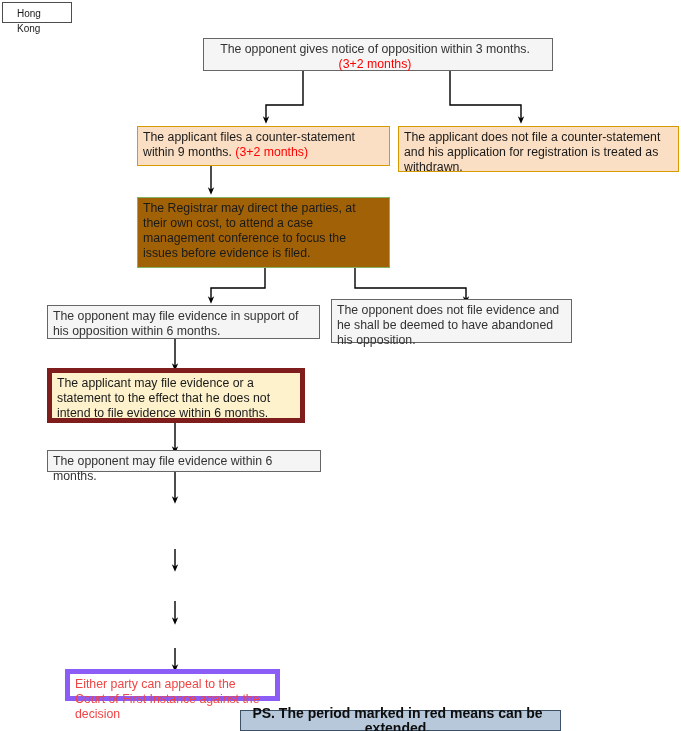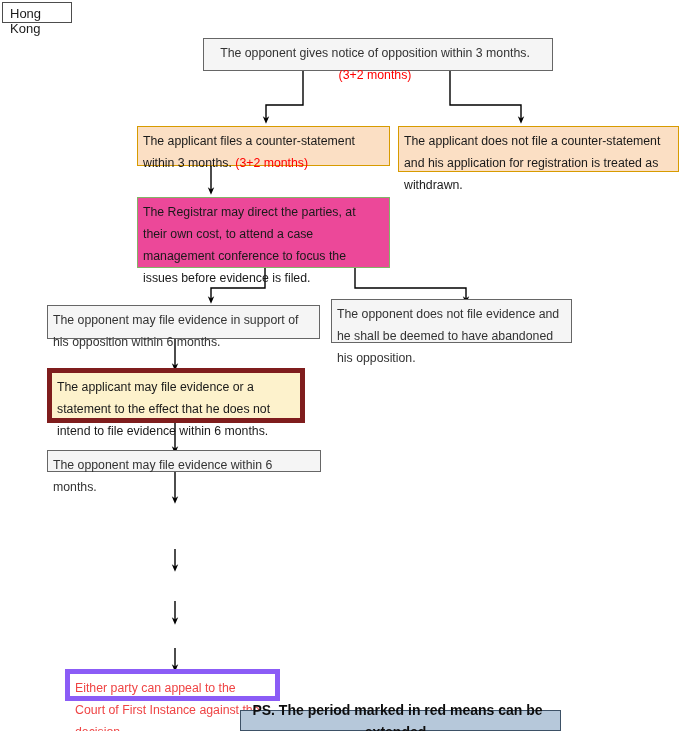--- a/index.html
+++ b/index.html
@@ -25,48 +25,48 @@
     position: absolute;
     left: 0; top: 0;
     width: 681px;
     height: 731px;
     pointer-events: none;
   }
   .node {
     position: absolute;
     box-sizing: border-box;
     font-size: 12.3px;
-    line-height: 22px;
+    line-height: 15px;
     color: #1a1a1a;
     padding: 3px 11px 3px 5px;
     border: 1px solid #000;
     background: #fff;
     white-space: pre-line;
   }
   
   .tab {
-    font-size: 13px;
+    font-size: 10px;
     line-height: 15px;
-    padding: 3px 7px 3px 7px;
+    padding: 3px 7px 3px 14px;
     background: #ffffff;
     border: 1px solid #4d4d4d;
     color: #1a1a1a;
   }
   .gray {
     background: #f5f5f5;
     border: 1px solid #666666;
     color: #333333;
   }
   .orange {
     background: #fbdfc4;
     border: 1px solid #d79b00;
     color: #1a1a1a;
   }
   .green {
-    background: #ec4899;
+    background: #a16207;
     border: 1px solid #82b366;
     color: #1a1a1a;
   }
   .yellow {
     background: #fdf2cc;
     border: 5px solid #7f1d1d;
     color: #1a1a1a;
   }
   .plain {
     background: #ffffff;
@@ -123,21 +123,21 @@
       <path d="M175,601 L175,621"></path>
 
       <path d="M175,648 L175,668"></path>
     </g>
   </svg>
 
   <div class="node tab left" style="left:2px; top:2px; width:70px; height:21px;">Hong Kong</div>
 
   <div class="node gray center" style="left:203px; top:38px; width:350px; height:33px;"><span>The opponent gives notice of opposition within 3 months.</span><span class="red">(3+2 months)</span></div>
 
-  <div class="node orange left" style="left:137px; top:126px; width:253px; height:40px;"><span>The applicant files a counter-statement within 3 months. </span><span class="red">(3+2 months)</span></div>
+  <div class="node orange left" style="left:137px; top:126px; width:253px; height:40px;"><span>The applicant files a counter-statement within 9 months. </span><span class="red">(3+2 months)</span></div>
 
   <div class="node orange left" style="left:398px; top:126px; width:281px; height:46px;"><span>The applicant does not file a counter-statement and his application for registration is treated as withdrawn.</span></div>
 
   <div class="node green left" style="left:137px; top:197px; width:253px; height:71px;"><span>The Registrar may direct the parties, at their own cost, to attend a case management conference to focus the issues before evidence is filed.</span></div>
 
   <div class="node gray left" style="left:47px; top:305px; width:273px; height:34px;"><span>The opponent may file evidence in support of his opposition within 6 months.</span></div>
 
   <div class="node gray left" style="left:331px; top:299px; width:241px; height:44px;"><span>The opponent does not file evidence and he shall be deemed to have abandoned his opposition.</span></div>
 
   <div class="node yellow left" style="left:47px; top:368px; width:258px; height:55px;"><span>The applicant may file evidence or a statement to the effect that he does not intend to file evidence within 6 months.</span></div>

